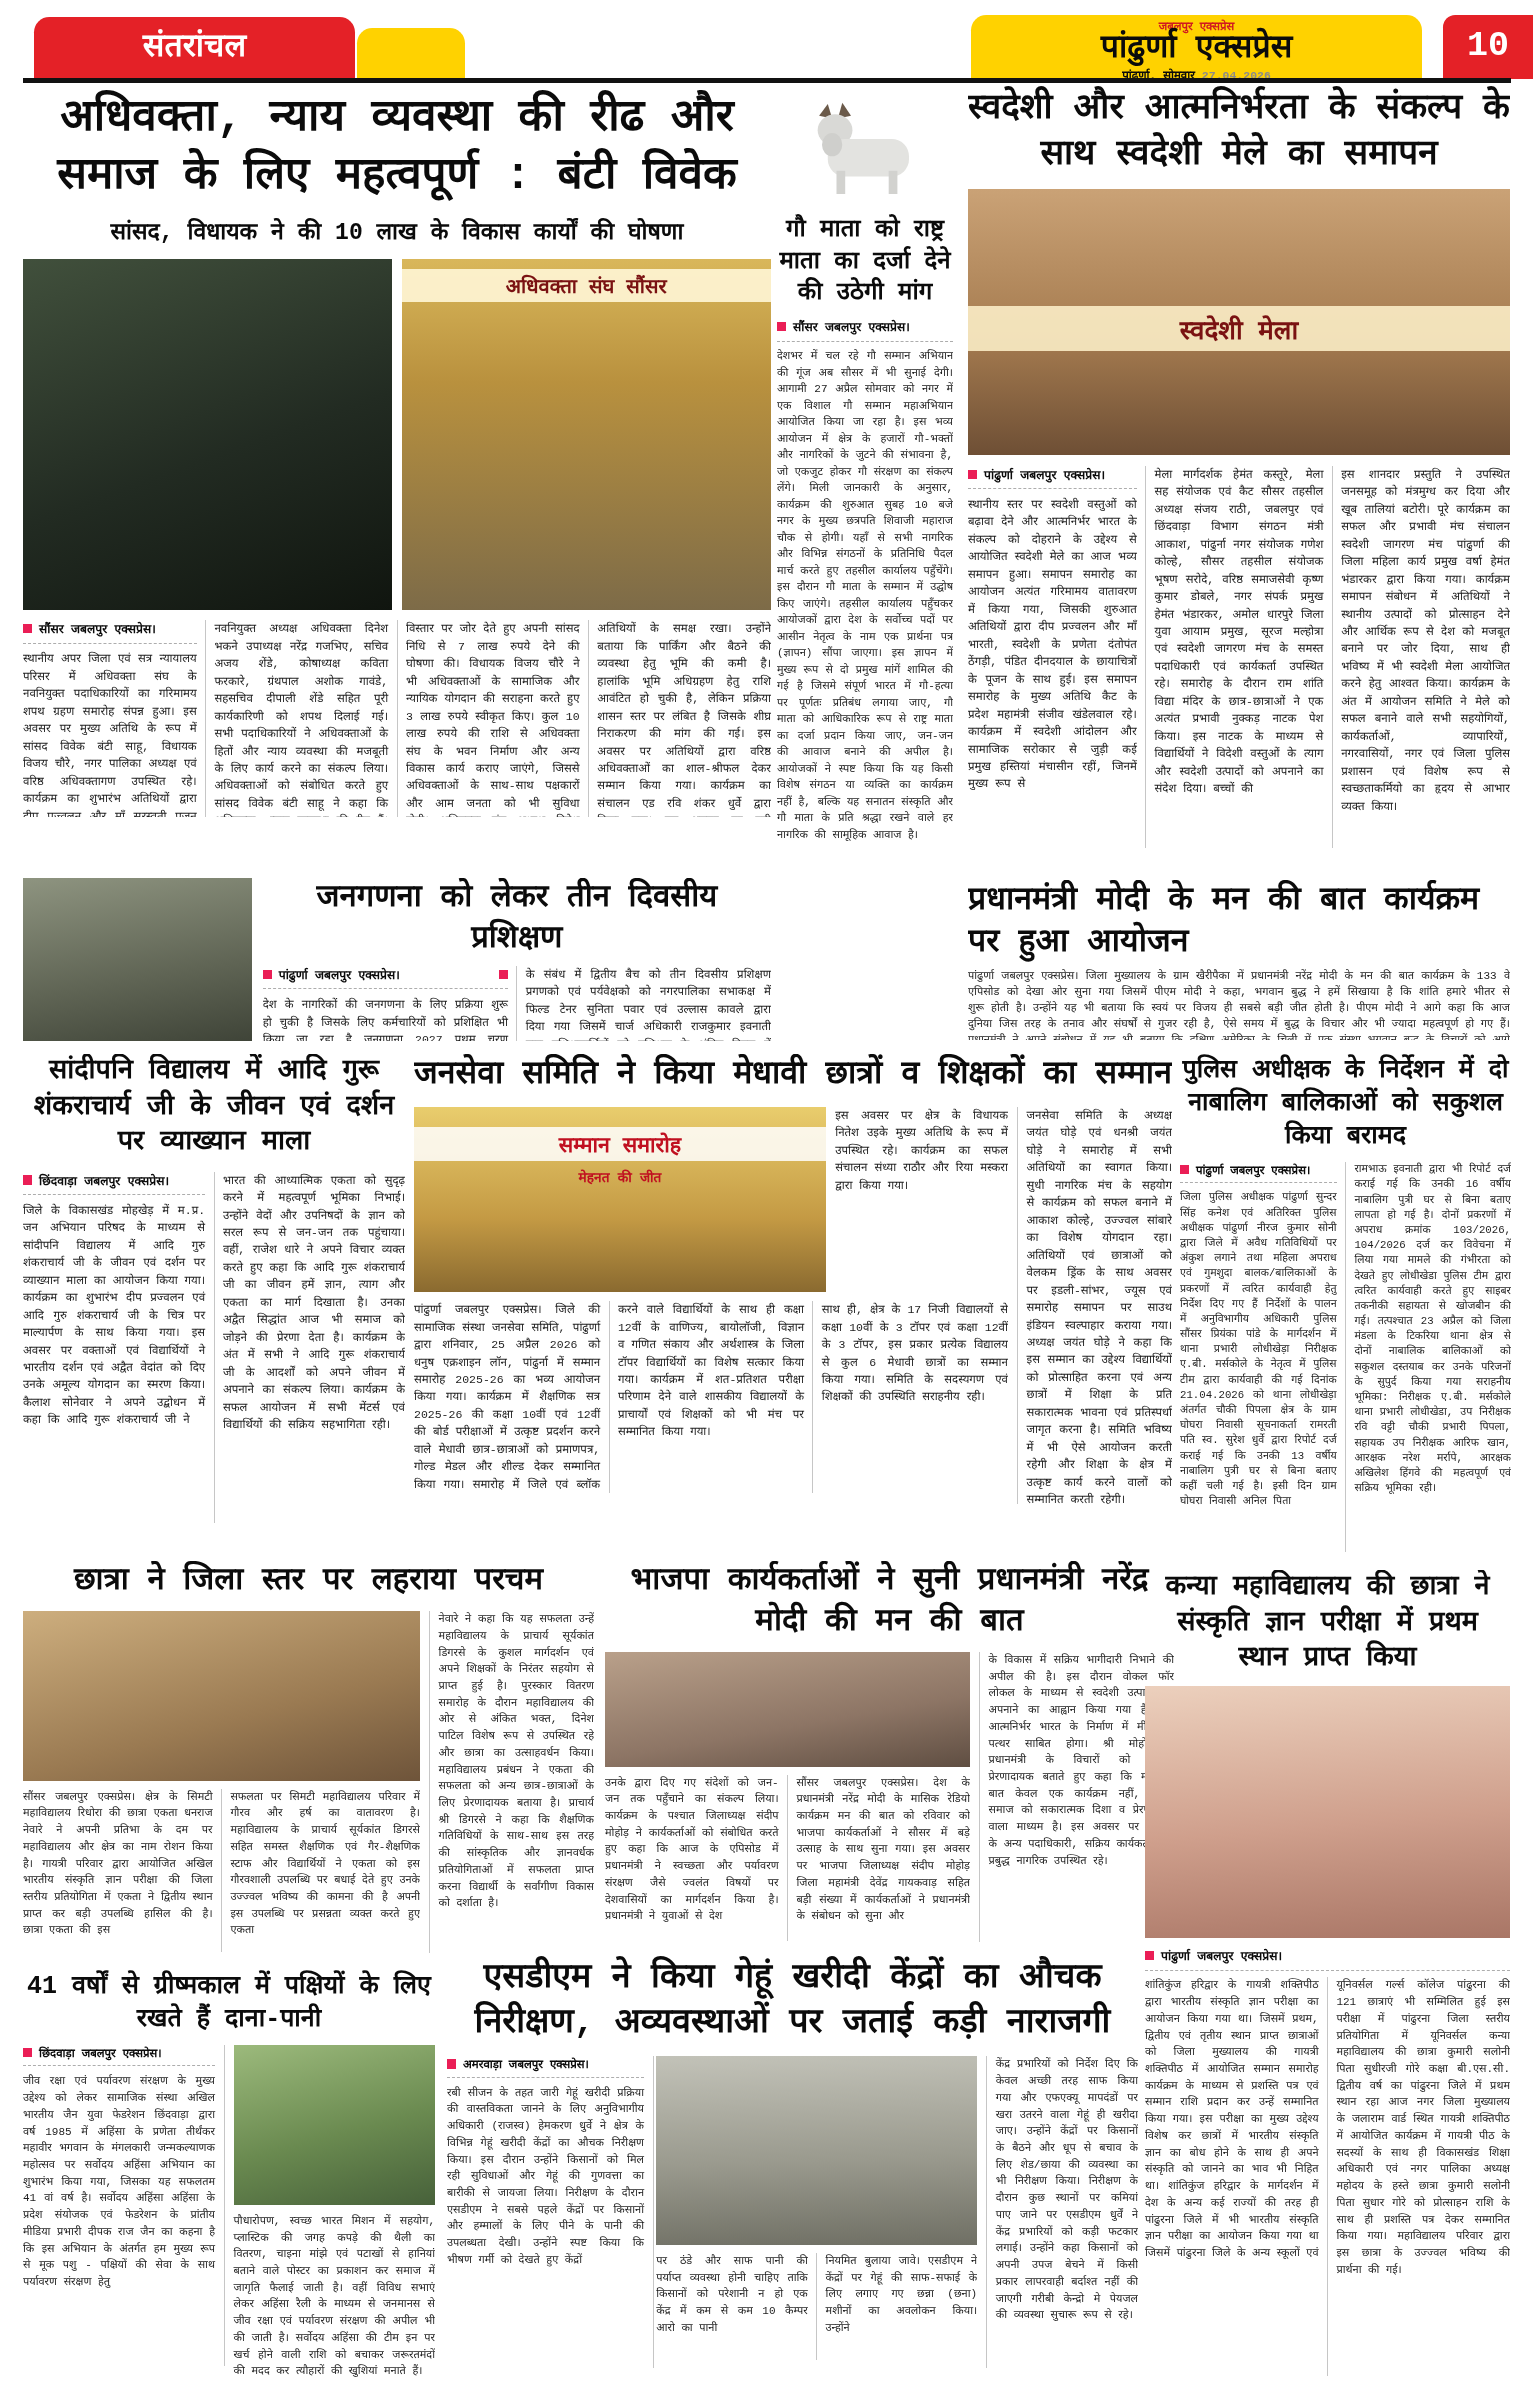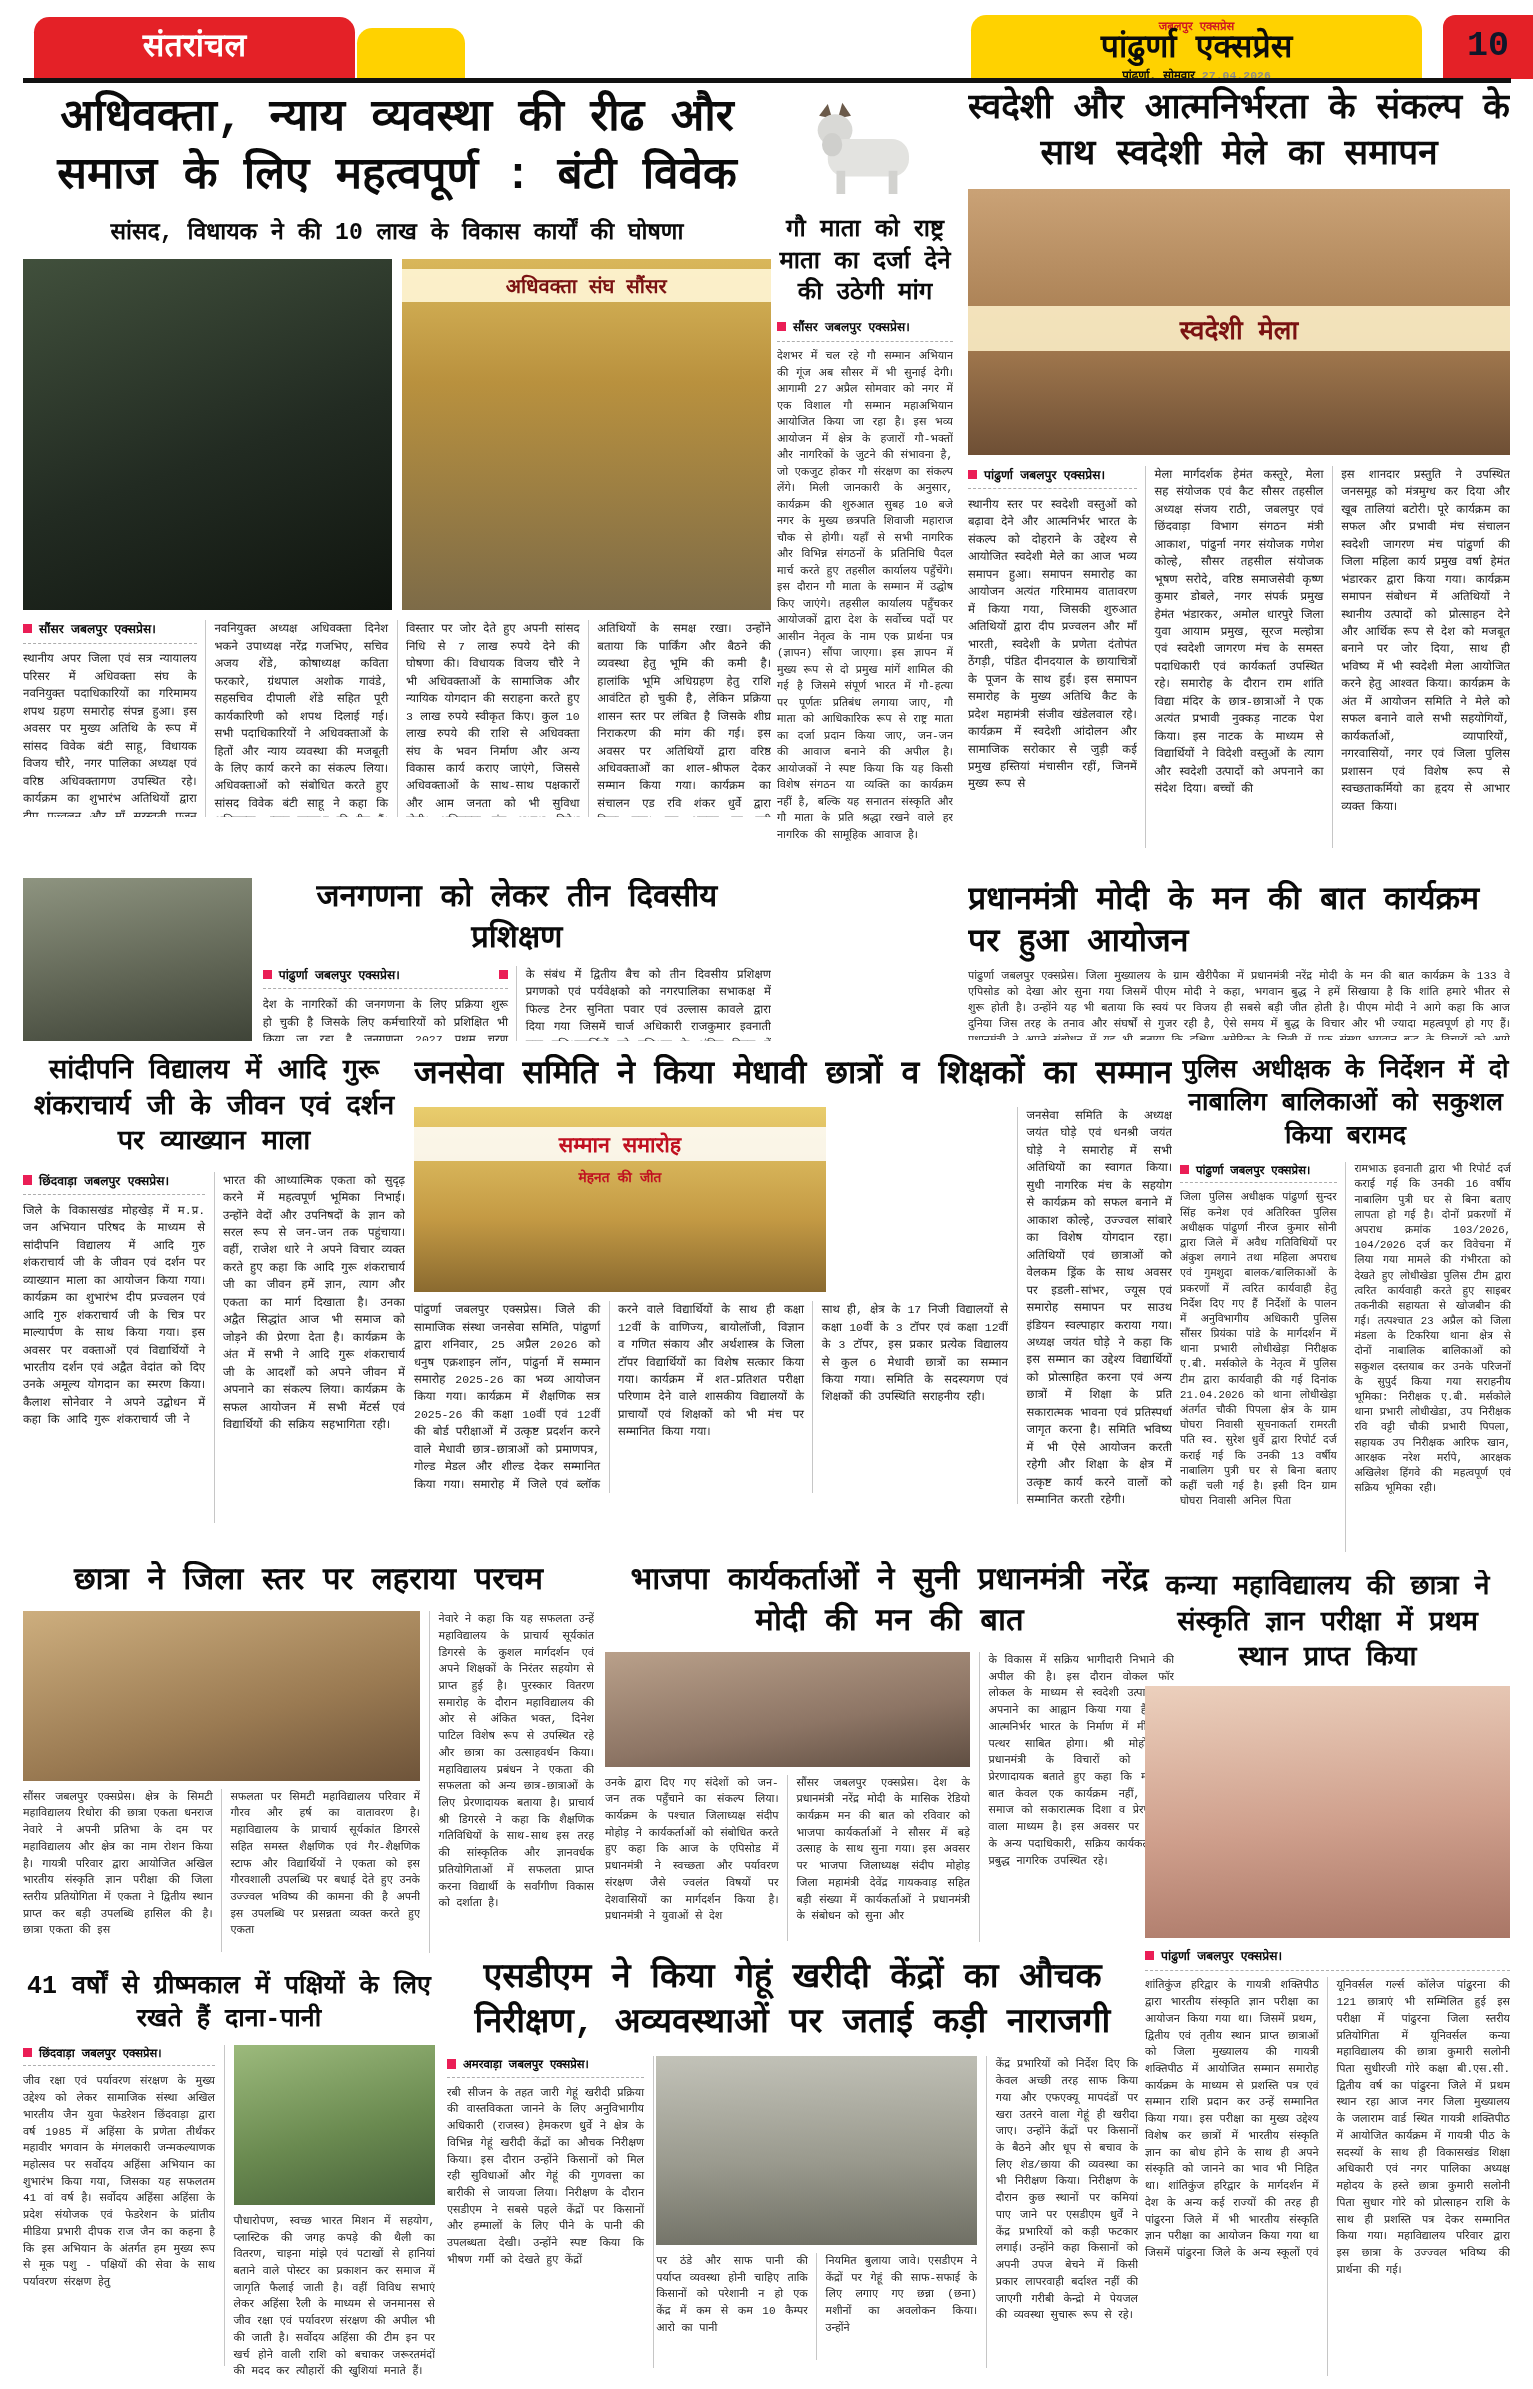--- a/index.html
+++ b/index.html
@@ -22,21 +22,21 @@
   
   .tab{position:absolute;border-radius:15.3px 15.3px 0 0;}
   .tab-red{background:#e42127;}
   .tab-yellow{background:#ffd200;}
   .section-label{color:#ffffff;font-size:32px;font-weight:bold;text-align:center;line-height:61px;}
   .brand-top{color:#d11a1f;font-size:11.5px;font-weight:bold;text-align:center;margin-top:3.1px;}
   .brand{color:#0b0b0b;font-size:32px;font-weight:bold;text-align:center;line-height:1.0;}
   .brand-date{font-size:11.5px;text-align:center;margin-top:1.5px;}
   .brand-date .place{font-weight:bold;color:#0b0b0b;}
   .brand-date .date{color:#8b8b8b;font-weight:bold;}
-  .pageno{color:#0f172a;font-size:35px;font-weight:bold;text-align:center;line-height:63px;}
+  .pageno{color:#ffffff;font-size:35px;font-weight:bold;text-align:center;line-height:63px;}
   .mast-rule{position:absolute;background:#111;}
 </style>
 </head>
 <body>
 
 <div class="page">
 
   <div class="tab tab-red block" style="left:34px;top:17px;width:321px;height:61px;">
     <div class="section-label">संतरांचल</div>
   </div>
@@ -156,20 +156,21 @@
 
   <div class="block" style="left:414px;top:1054px;width:758px;height:495px;">
     <div class="headline" style="font-size:32px;">जनसेवा समिति ने किया मेधावी छात्रों व शिक्षकों का सम्मान</div>
     <div style="display:flex;gap:9.2px;margin-top:10.7px;height:397px;">
       <div style="width:594px;">
         <div style="display:flex;gap:9.2px;">
           <div class="photo" style="width:412px;height:185px;background:linear-gradient(180deg,#e9cd6d 0%,#c49a44 60%,#8a6a30 100%);">
             <span class="banner" style="top:20px;font-size:21.4px;color:#c01020;background:rgba(255,255,255,0.85);padding:2.3px 0;">सम्मान समारोह</span>
             <span class="banner" style="top:60px;font-size:13.7px;color:#c01020;">मेहनत की जीत</span>
           </div>
+          <div class="body" style="flex:1;height:185px;overflow:hidden;">इस अवसर पर क्षेत्र के विधायक नितेश उइके मुख्य अतिथि के रूप में उपस्थित रहे। कार्यक्रम का सफल संचालन संध्या राठौर और रिया मस्करा द्वारा किया गया।</div>
         </div>
         <div class="cols" style="margin-top:9.2px;height:192px;">
           <div class="col body">पांढुर्णा जबलपुर एक्सप्रेस। जिले की सामाजिक संस्था जनसेवा समिति, पांढुर्णा द्वारा शनिवार, 25 अप्रैल 2026 को धनुष एक्रशाइन लॉन, पांढुर्ना में सम्मान समारोह 2025-26 का भव्य आयोजन किया गया। कार्यक्रम में शैक्षणिक सत्र 2025-26 की कक्षा 10वीं एवं 12वीं की बोर्ड परीक्षाओं में उत्कृष्ट प्रदर्शन करने वाले मेधावी छात्र-छात्राओं को प्रमाणपत्र, गोल्ड मेडल और शील्ड देकर सम्मानित किया गया। समारोह में जिले एवं ब्लॉक स्तर पर मेरिट सूची में स्थान प्राप्त</div>
           <div class="col body">करने वाले विद्यार्थियों के साथ ही कक्षा 12वीं के वाणिज्य, बायोलॉजी, विज्ञान व गणित संकाय और अर्थशास्त्र के जिला टॉपर विद्यार्थियों का विशेष सत्कार किया गया। कार्यक्रम में शत-प्रतिशत परीक्षा परिणाम देने वाले शासकीय विद्यालयों के प्राचार्यों एवं शिक्षकों को भी मंच पर सम्मानित किया गया।</div>
           <div class="col body">साथ ही, क्षेत्र के 17 निजी विद्यालयों से कक्षा 10वीं के 3 टॉपर एवं कक्षा 12वीं के 3 टॉपर, इस प्रकार प्रत्येक विद्यालय से कुल 6 मेधावी छात्रों का सम्मान किया गया। समिति के सदस्यगण एवं शिक्षकों की उपस्थिति सराहनीय रही।</div>
         </div>
       </div>
       <div class="body" style="flex:1;border-left:0.8px solid #c6c6c6;padding-left:8.4px;overflow:hidden;">जनसेवा समिति के अध्यक्ष जयंत घोड़े एवं धनश्री जयंत घोड़े ने समारोह में सभी अतिथियों का स्वागत किया। सुधी नागरिक मंच के सहयोग से कार्यक्रम को सफल बनाने में आकाश कोल्हे, उज्ज्वल सांबारे का विशेष योगदान रहा। अतिथियों एवं छात्राओं को वेलकम ड्रिंक के साथ अवसर पर इडली-सांभर, ज्यूस एवं समारोह समापन पर साउथ इंडियन स्वल्पाहार कराया गया। अध्यक्ष जयंत घोड़े ने कहा कि इस सम्मान का उद्देश्य विद्यार्थियों को प्रोत्साहित करना एवं अन्य छात्रों में शिक्षा के प्रति सकारात्मक भावना एवं प्रतिस्पर्धा जागृत करना है। समिति भविष्य में भी ऐसे आयोजन करती रहेगी और शिक्षा के क्षेत्र में उत्कृष्ट कार्य करने वालों को सम्मानित करती रहेगी।</div>
     </div>
   </div>

